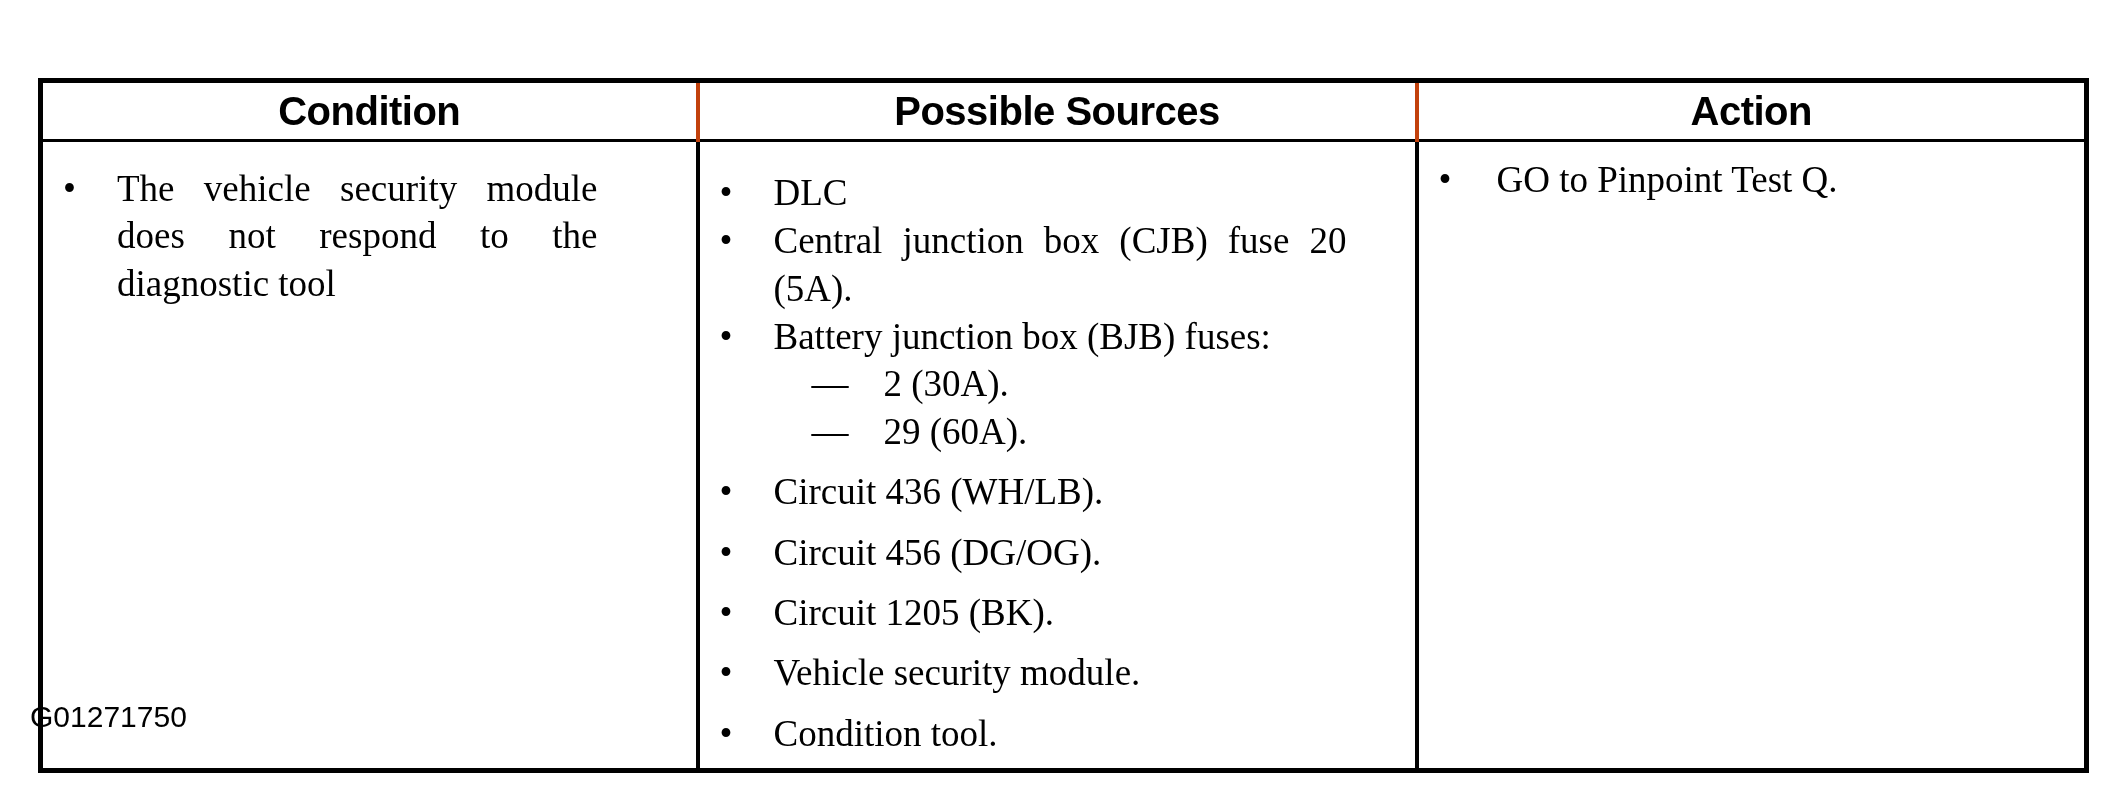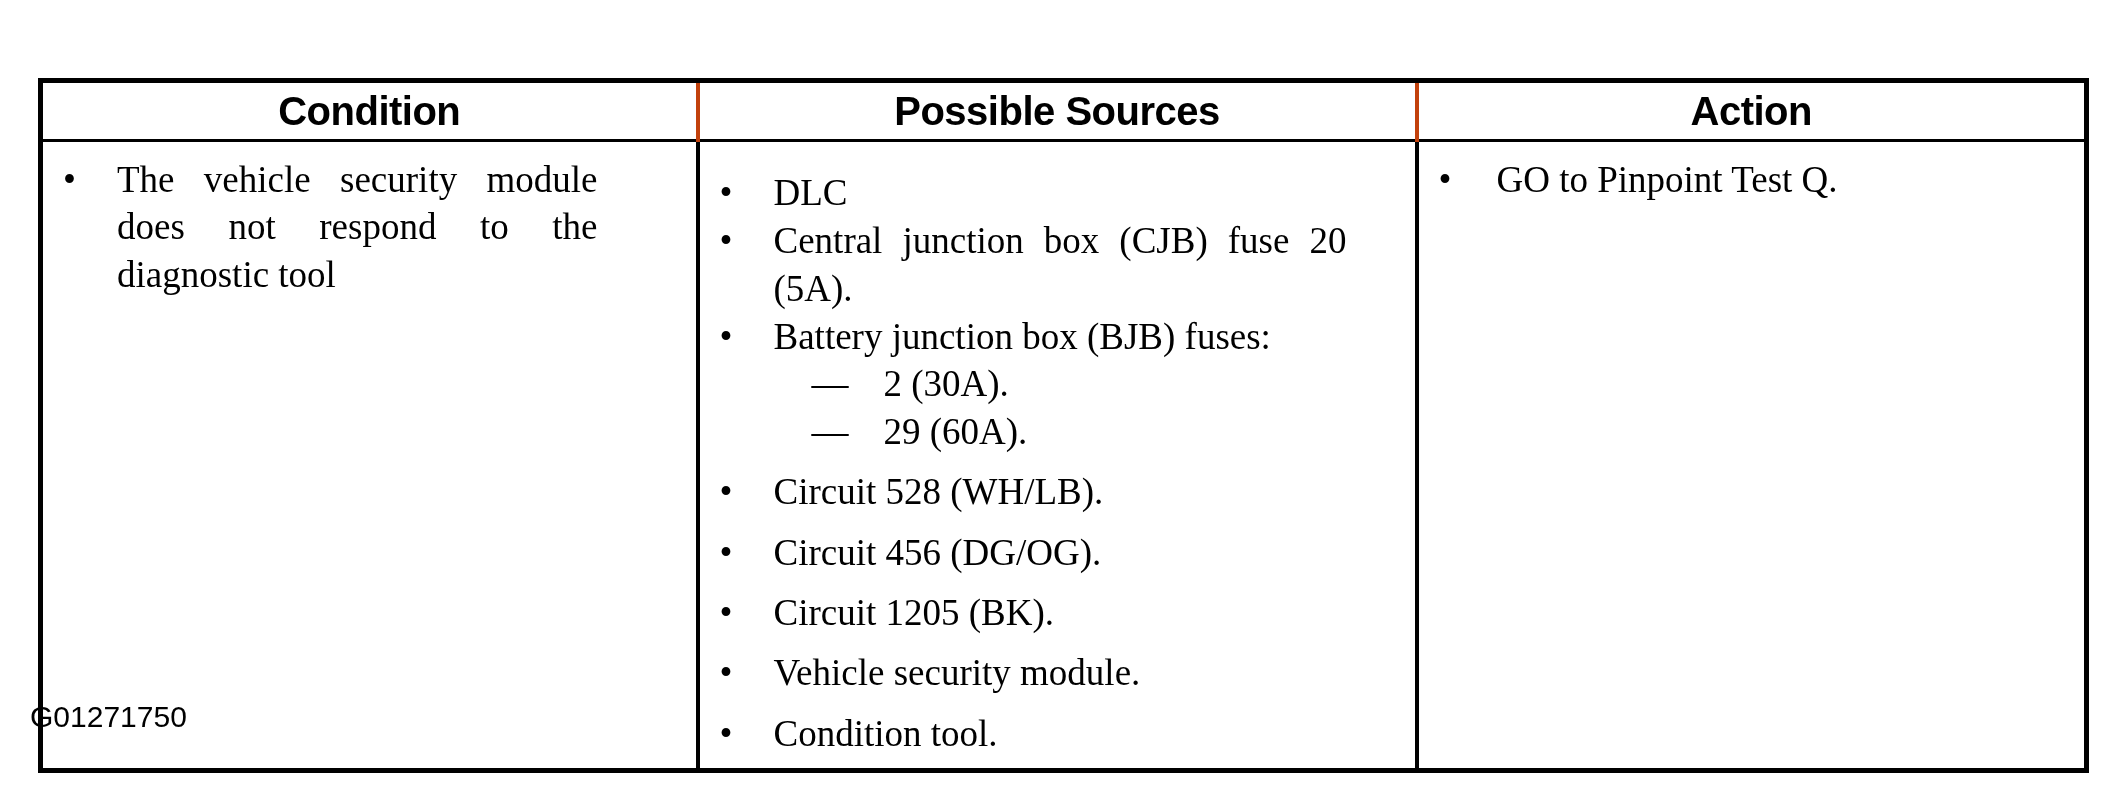--- a/index.html
+++ b/index.html
@@ -90,20 +90,21 @@
   }
   ul.bullets > li > .li-text {
     display: block;
   }
 
   
   .cell-condition ul.bullets > li > .li-text {
     text-align: justify;
     text-align-last: left;
     padding-right: 88px;
+    margin-top: 9px;
   }
 
   
   .cell-sources ul.bullets > li > .li-text {
     text-align: justify;
     text-align-last: left;
     padding-right: 58px;
     white-space: normal;
   }
   .cell-sources ul.bullets > li.nowrap > .li-text {
@@ -207,21 +208,21 @@
                 </li>
                 <li>
                   <span class="dash-mark">—</span>
                   <span>29 (60A).</span>
                 </li>
               </ul>
             </li>
 
             <li class="nowrap">
               <span class="bullet-dot">•</span>
-              <span class="li-text">Circuit 528 (WH/LB).</span>
+              <span class="li-text">Circuit 436 (WH/LB).</span>
             </li>
 
             <li class="nowrap">
               <span class="bullet-dot">•</span>
               <span class="li-text">Circuit 456 (DG/OG).</span>
             </li>
 
             <li class="nowrap">
               <span class="bullet-dot">•</span>
               <span class="li-text">Circuit 1205 (BK).</span>

